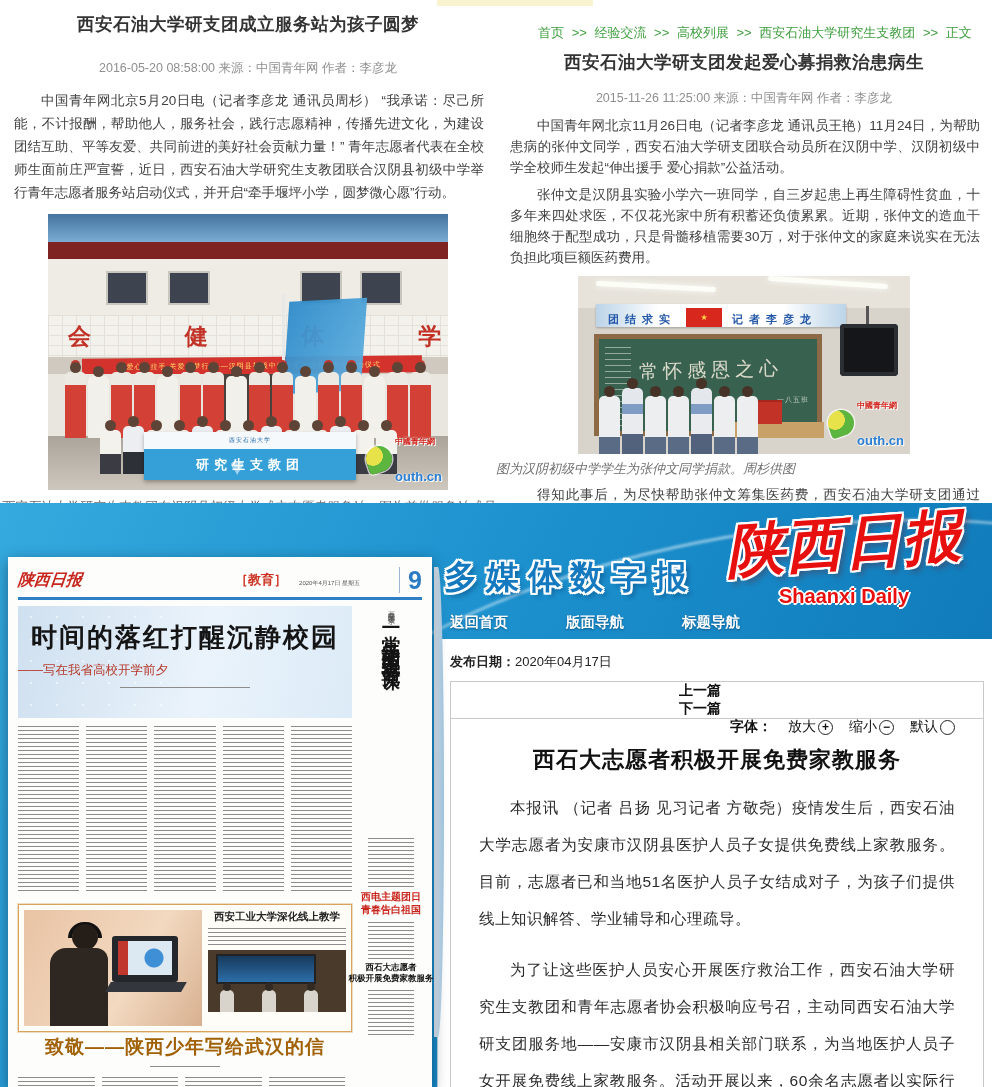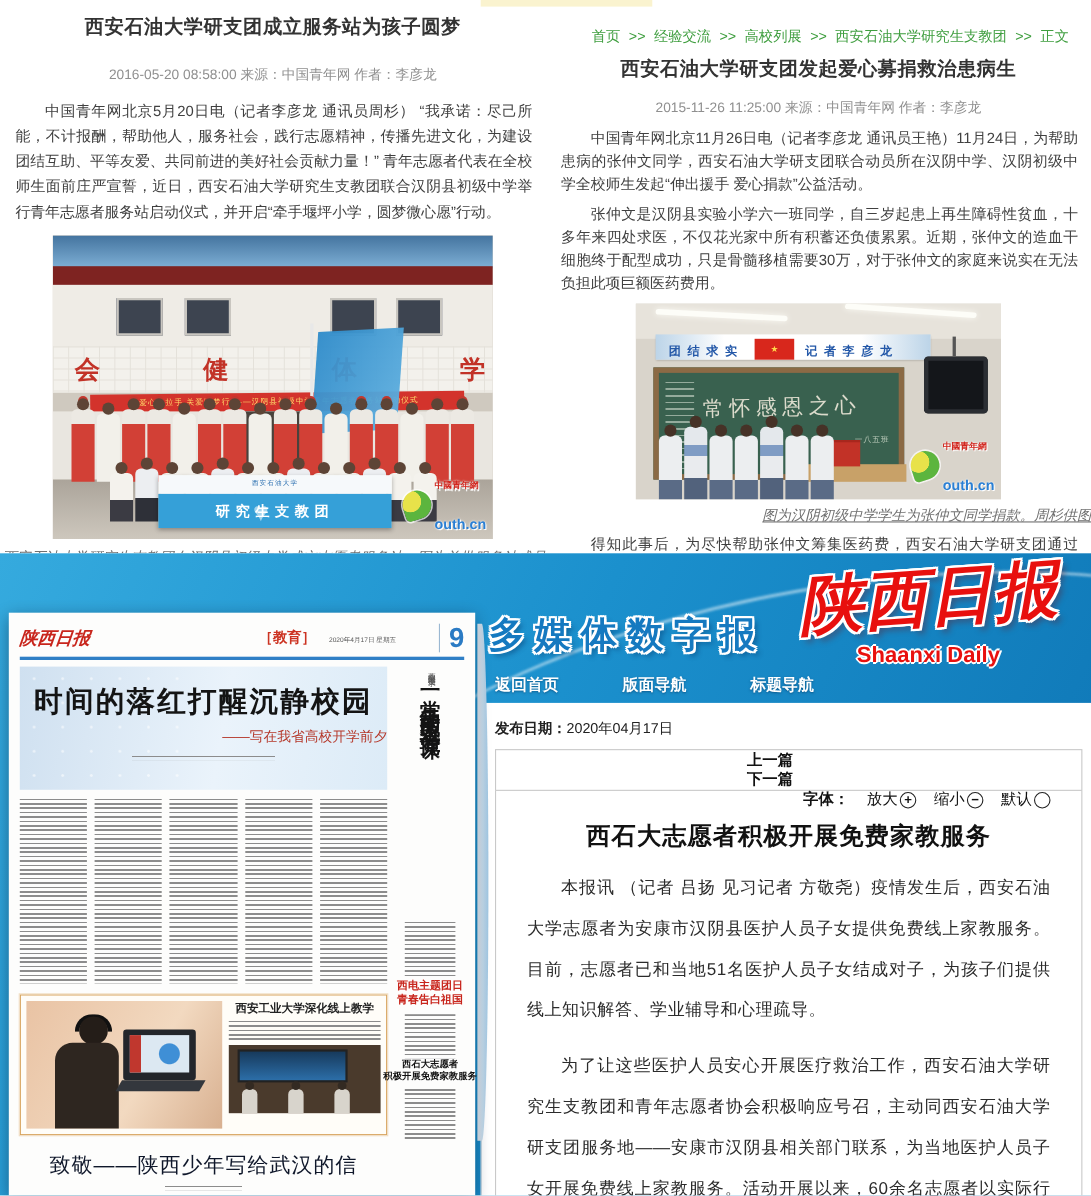--- a/index.html
+++ b/index.html
@@ -10,21 +10,21 @@
   .top { position:absolute; left:0; top:0; width:992px; height:503px; display:flex; overflow:hidden; background:#fff; }
   .col { position:relative; width:496px; height:503px; overflow:hidden; }
   .pale-strip { position:absolute; left:437px; top:0; width:156px; height:6px; background:#faf3cf; }
 
   .art-title { text-align:center; font-size:17.5px; font-weight:bold; color:#333; letter-spacing:.5px; }
   .tl .art-title { margin:12px 30px 0; }
   .art-meta { text-align:center; font-size:12.5px; color:#8f8f8f; margin-top:24px; }
   .art-body { font-size:13.5px; color:#404040; line-height:23px; text-align:justify; margin:12px 12px 0 14px; }
   .art-body .lead { font-weight:normal; }
   .indent { text-indent:2em; }
-  .cap { text-align:right; font-family:"DejaVu Serif", serif; font-style:italic; font-size:13px; color:#707070; margin-top:8px;text-decoration:underline; }
+  .cap { text-align:left; font-family:"DejaVu Serif", serif; font-style:italic; font-size:13px; color:#707070; margin-top:8px; }
 
   
   .crumbs { margin:24px 0 0 42px; font-size:13px; color:#3f9e3f; }
   .crumbs a { color:#3f9e3f; text-decoration:none; cursor:pointer; }
   .crumbs .sep { margin:0 4px; }
 
   
   .photo1 { position:relative; width:400px; height:276px; margin:10px auto 0; overflow:hidden; background:#cfc9bf; }
   .p1-sky { position:absolute; left:0; top:0; width:100%; height:30px; background:linear-gradient(#44749f,#7fb0d6); }
   .p1-roof { position:absolute; left:0; top:28px; width:100%; height:17px; background:#7e2321; }
@@ -127,41 +127,41 @@
   .sim { background:repeating-linear-gradient(180deg,#8c8c8c 0 1.4px, transparent 1.4px 4px); }
   .np-pageno { font-size:25px; font-weight:bold; color:#2b7bc4; border-left:1px solid #9bb8d2; padding-left:8px; line-height:26px; }
   .np-rule { height:3px; background:#2f7fc6; margin-top:2px; }
   .np-bodyrow { display:flex; margin-top:6px; }
   .np-main { width:334px; }
   .np-rail { width:62px; margin-left:8px; display:flex; flex-direction:column; align-items:center; }
   .np-feature { position:relative; height:112px; background:linear-gradient(100deg,#cfe0f0,#eaf3fb 55%,#dcebf7); overflow:hidden; }
   .np-feature .dots { position:absolute; left:0; top:0; width:45%; height:100%; opacity:.6;
        background-image:radial-gradient(circle, rgba(255,255,255,.9) 1.2px, transparent 1.3px); background-size:26px 22px; }
   .np-h1 { text-align:center; font-weight:bold; font-size:26px; color:#141414; margin-top:14px; letter-spacing:2px; position:relative; }
-  .np-h2 { text-align:right; font-size:12.5px; color:#b5382a; margin-top:7px; position:relative; }
+  .np-h2 { text-align:left; font-size:12.5px; color:#b5382a; margin-top:7px; position:relative; }
   .np-byline { width:130px; height:4px; margin:8px auto 0; }
   .np-cols { display:flex; margin-top:8px; height:168px; }
   .np-cols .c { flex:1; margin-right:7px; }
   .np-cols .c:last-child { margin-right:0; }
   .np-photo-box { border:1.5px solid #d8a45c; outline:1px solid #f0ddc2; margin-top:10px; padding:5px; display:flex; height:128px; background:#fffdf8;font-family:Liberation Serif, serif; }
   .np-ph1 { position:relative; width:178px; height:100%; background:linear-gradient(120deg,#e9c3a4,#f2d9c0 60%,#d8b090); overflow:hidden; flex:none; }
   .np-ph1 .head { position:absolute; left:48px; top:14px; width:26px; height:26px; border-radius:50%; background:#241d18; }
   .np-ph1 .hphone { position:absolute; left:44px; top:12px; width:34px; height:16px; border:4px solid #111; border-bottom:none; border-radius:16px 16px 0 0; }
   .np-ph1 .bodyy { position:absolute; left:26px; top:38px; width:58px; height:80px; border-radius:16px 12px 0 0; background:#2e2620; }
   .np-ph1 .laptop { position:absolute; left:88px; top:26px; width:66px; height:46px; background:#23262b; border-radius:3px; }
   .np-ph1 .scr { position:absolute; left:94px; top:31px; width:54px; height:34px; background:#dce8f2;
        background-image:linear-gradient(90deg,#c0372e 0 10px, transparent 10px), radial-gradient(circle at 36px 17px, #3f8fd6 0 9px, transparent 10px); }
   .np-ph1 .kbd { position:absolute; left:84px; top:72px; width:76px; height:10px; background:#33373d; transform:skewX(-30deg); }
   .np-ph2box { margin-left:6px; flex:1; display:flex; flex-direction:column; }
   .np-ph-title { font-size:10.5px; font-weight:bold; color:#222; text-align:center; white-space:nowrap; }
   .np-ph2 { position:relative; margin-top:4px; height:62px; background:#4a3a2c; overflow:hidden; }
   .np-ph2 .bigscr { position:absolute; left:10px; top:6px; width:96px; height:26px; background:linear-gradient(#173a5c,#2c6ea8); box-shadow:0 0 0 2px #222; }
   .np-ph2 .fig2 { position:absolute; bottom:0; width:14px; height:22px; border-radius:5px 5px 0 0; background:#d8d4cc; }
   .np-ph2 .fig2::before { content:''; position:absolute; top:-7px; left:3px; width:8px; height:8px; border-radius:50%; background:#332a22; }
-  .np-h3 { text-align:center; font-weight:normal; font-size:19px; color:#0f172a; margin-top:14px; letter-spacing:1px; }
+  .np-h3 { text-align:center; font-weight:bold; font-size:19px; color:#a16207; margin-top:2px; letter-spacing:1px; }
   .np-byline2 { width:70px; height:4px; margin:6px auto 0; }
   .np-cols2 { display:flex; margin-top:7px; height:60px; }
   .np-cols2 .c { flex:1; margin-right:7px; }
   .rail-school { writing-mode:vertical-rl; text-orientation:upright; font-size:7px; color:#555; letter-spacing:1px; }
   .rail-h { writing-mode:vertical-rl; text-orientation:upright; font-weight:bold; font-size:18.5px; color:#141414; letter-spacing:4px; margin-top:4px; height:215px; }
   .rail-sim { width:46px; height:52px; margin-top:6px; }
   .rail-red { margin-top:0; text-align:center; color:#c8251c; font-weight:bold; font-size:10px; line-height:13px; white-space:nowrap; }
   .rail-bold { margin-top:0; text-align:center; color:#111; font-weight:bold; font-size:8.5px; line-height:11px; white-space:nowrap; }
   .np-masttiny { width:90px; height:4px; margin-top:2px; }
 </style>

